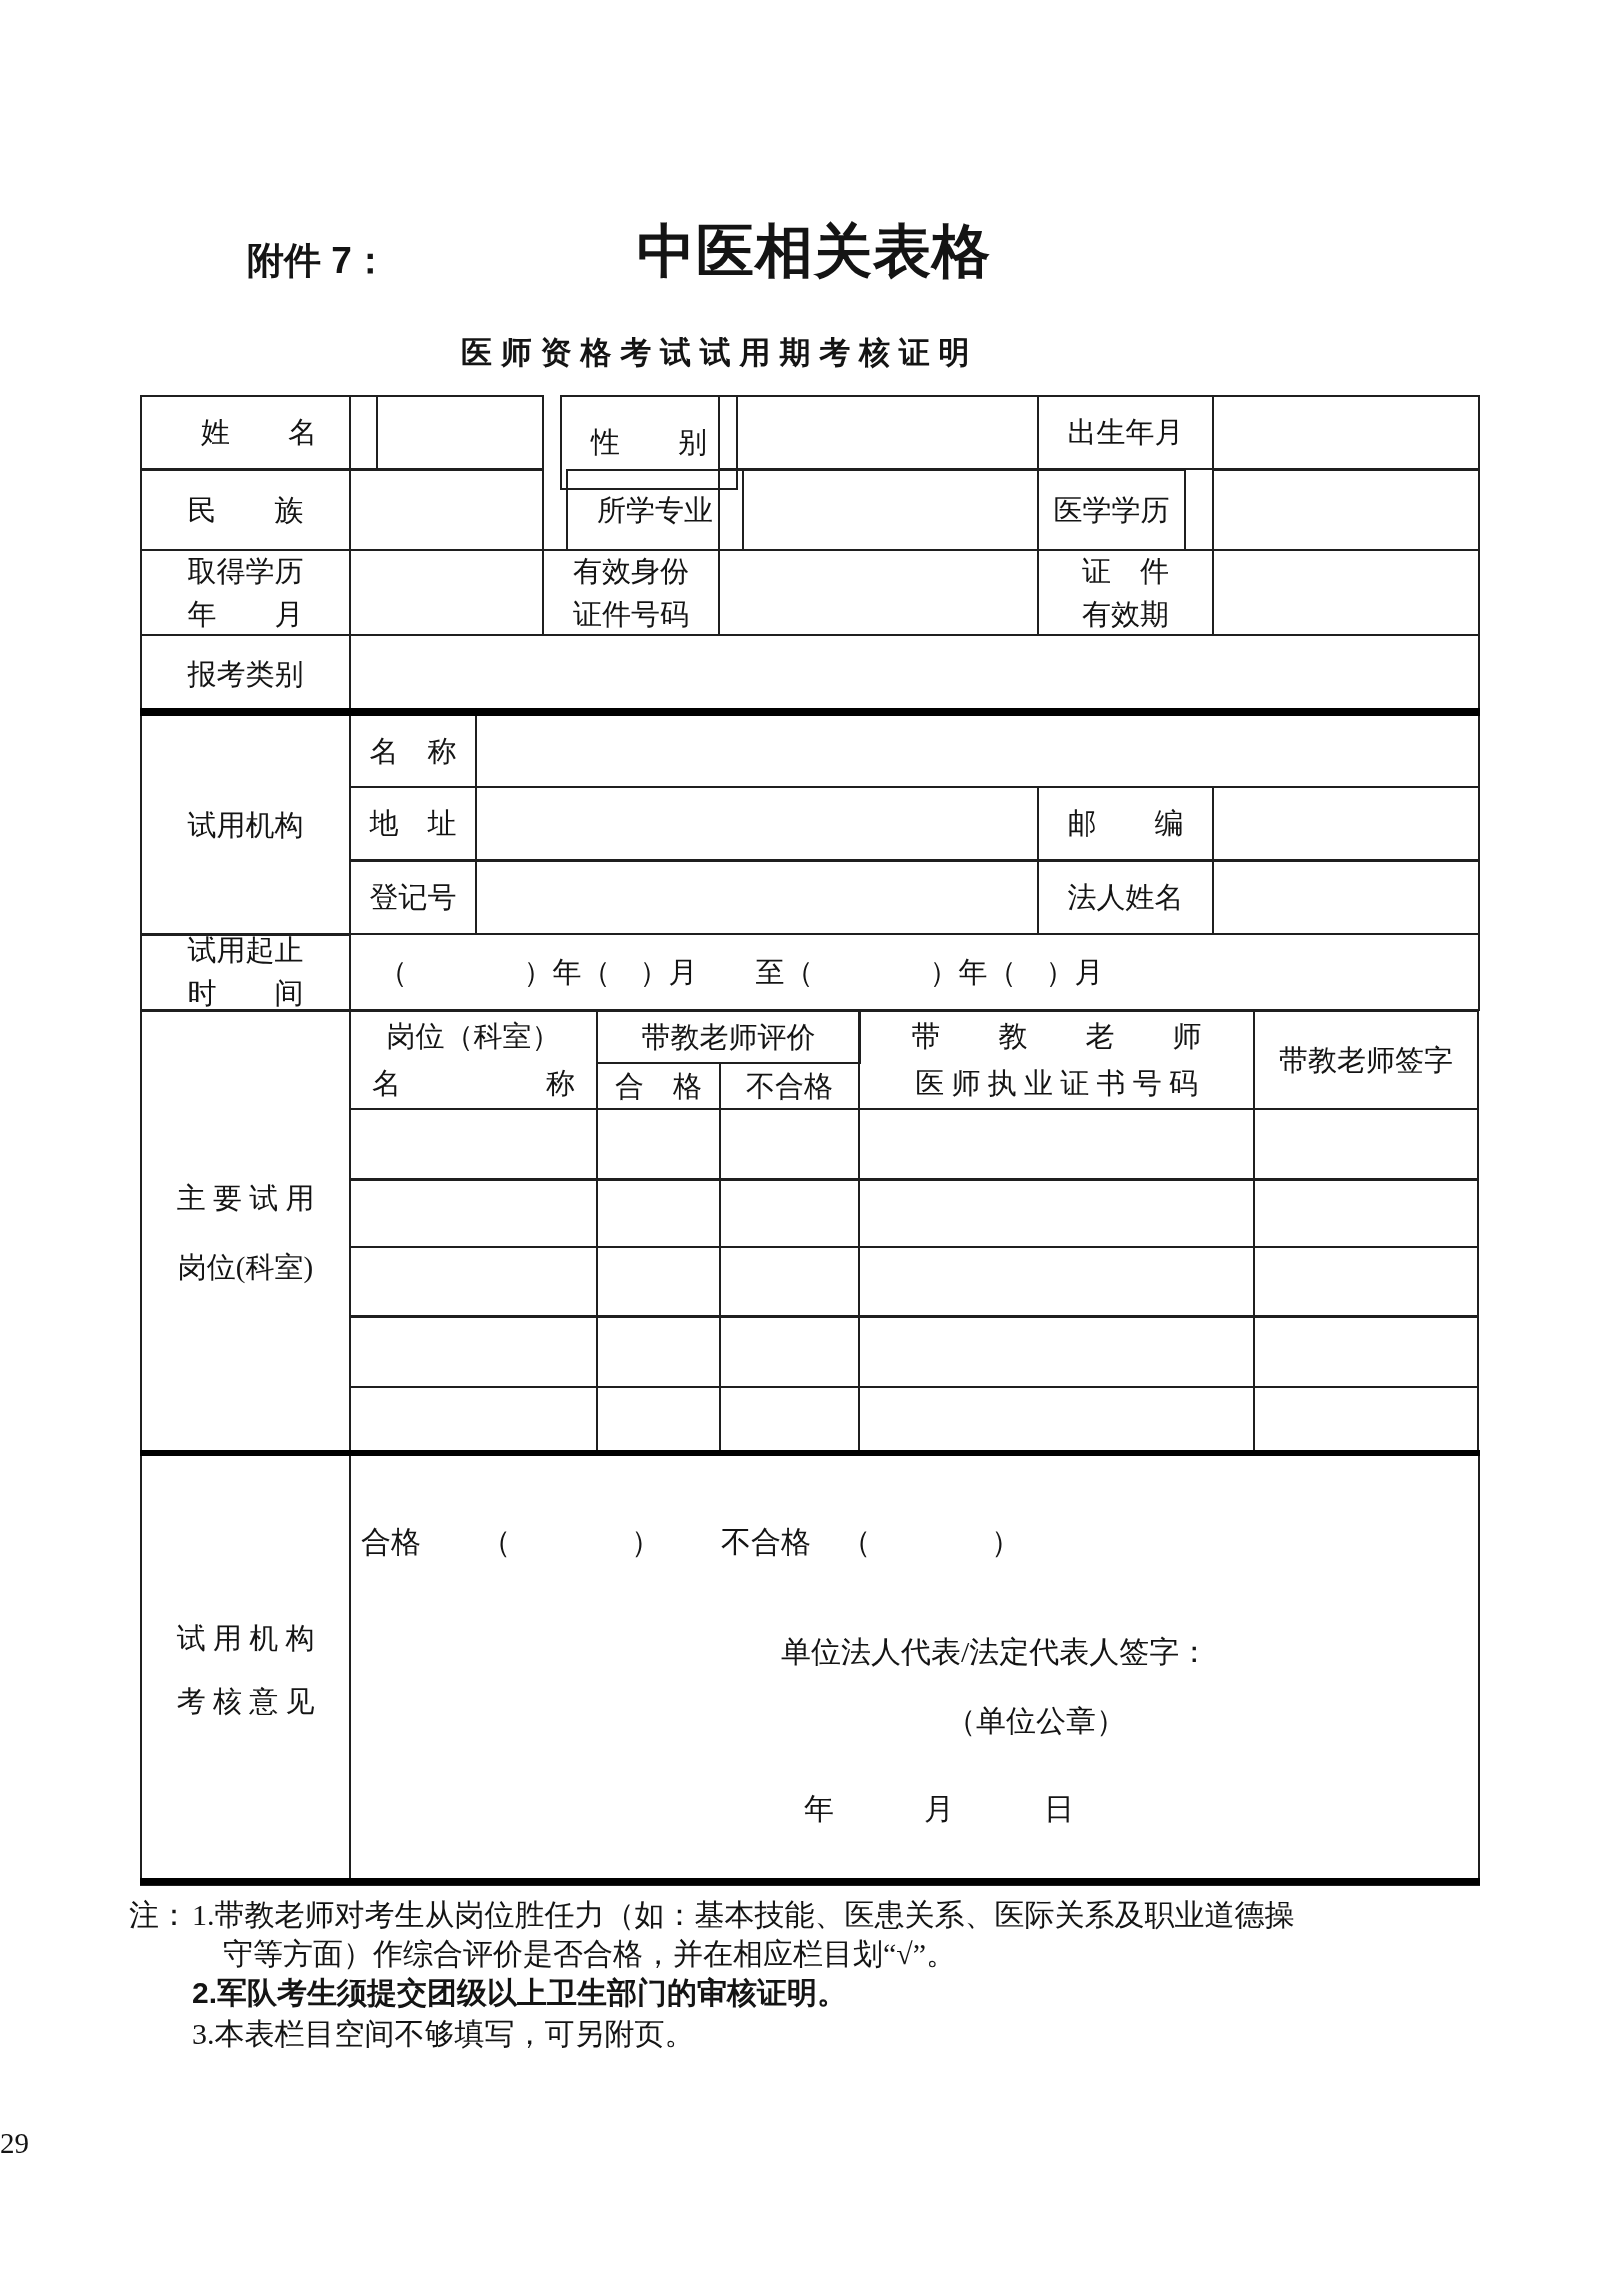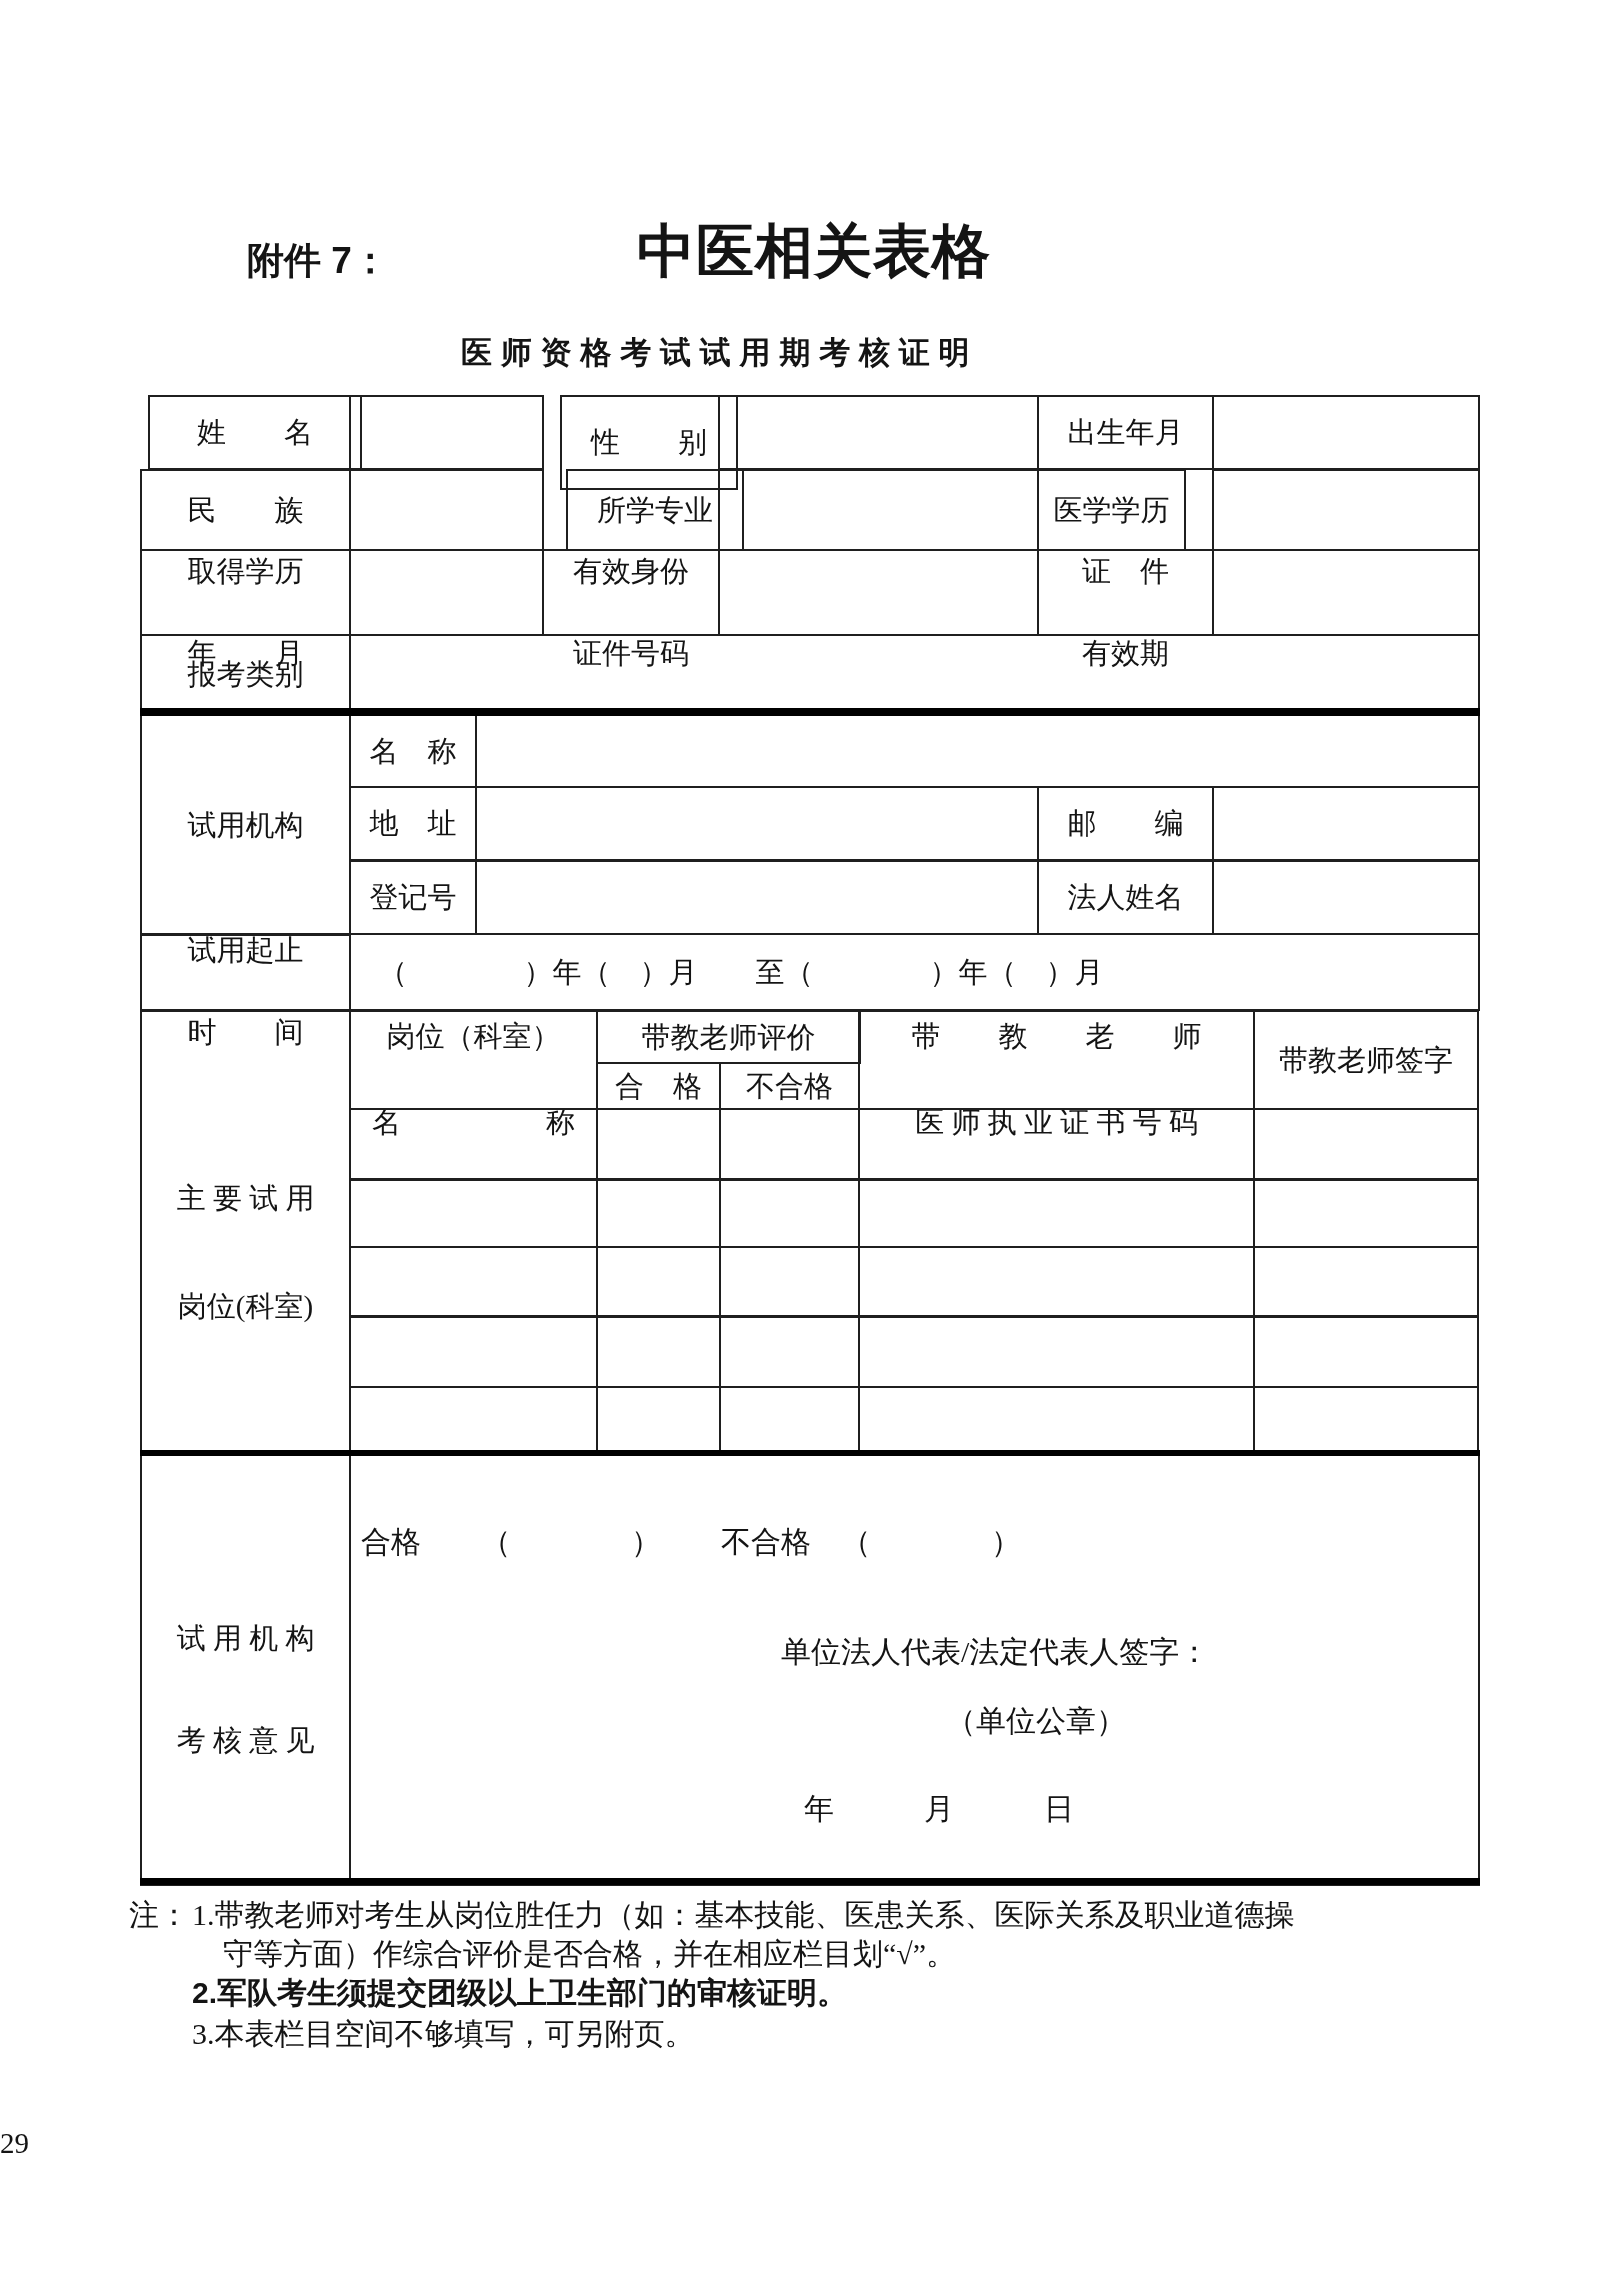--- a/index.html
+++ b/index.html
@@ -28,21 +28,21 @@
     letter-spacing:8.8px;
   }
   .tbl{position:absolute;left:140px;top:395px;width:1338px;height:1489px;}
   .c{
     position:absolute;box-sizing:border-box;
     border:2px solid #1f1f1f;
     display:flex;align-items:center;justify-content:center;
     font-size:29px;line-height:1.25;white-space:pre;text-align:center;
   }
   .c.col{flex-direction:column;}
-  .c.col span{display:block;line-height:43px;margin-top:39px;}
+  .c.col span{display:block;line-height:43px;}
   .c.left{justify-content:flex-start;padding-left:27.4px;}
   .c.wide span{line-height:47px;}
   .lbl2 span{line-height:69px !important;}
   .lbl3 span{line-height:63px !important;}
   .hbar{position:absolute;left:0;width:1340px;background:#000;}
   .at{position:absolute;white-space:pre;font-size:30px;line-height:1.2;}
   .note-line{position:absolute;white-space:pre;font-size:30px;line-height:1.25;}
   .note-bold{font-family:Liberation Sans, sans-serif;font-weight:700;}
   .pageno{
     position:absolute;left:0;top:2127px;width:1621px;
@@ -53,21 +53,21 @@
 <body>
 
 <div class="page">
 
   <div class="hdr-att">附件 7：</div>
   <div class="hdr-title">中医相关表格</div>
   <div class="hdr-sub">医师资格考试试用期考核证明</div>
 
   <div class="tbl">
 
-    <div class="c" style="left:8px;top:0px;width:214px;height:75px"><span>姓　　名</span></div>
+    <div class="c" style="left:0px;top:0px;width:238px;height:75px"><span>姓　　名</span></div>
     <div class="c" style="left:209px;top:0px;width:195px;height:75px"></div>
     <div class="c" style="left:420px;top:0px;width:178px;height:95px"><span>性　　别</span></div>
     <div class="c" style="left:578px;top:0px;width:321px;height:75px"></div>
     <div class="c" style="left:897px;top:0px;width:177px;height:75px"><span>出生年月</span></div>
     <div class="c" style="left:1072px;top:0px;width:268px;height:75px"></div>
 
     <div class="c" style="left:0px;top:74px;width:211px;height:82px"><span>民　　族</span></div>
     <div class="c" style="left:209px;top:74px;width:195px;height:82px"></div>
     <div class="c" style="left:426px;top:74px;width:178px;height:82px"><span>所学专业</span></div>
     <div class="c" style="left:578px;top:74px;width:321px;height:82px"></div>

